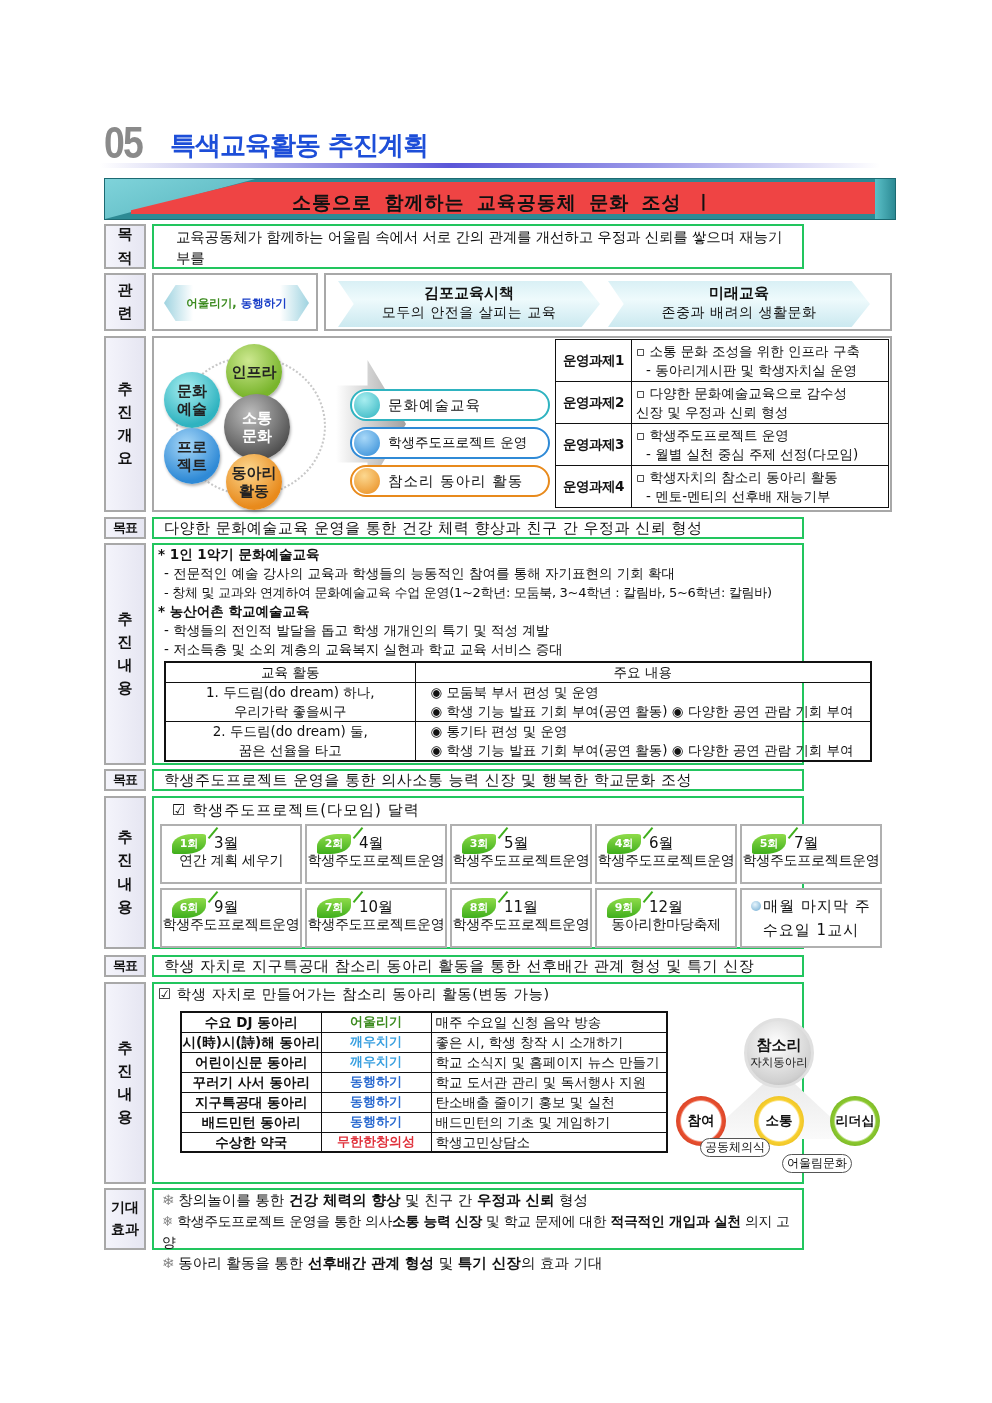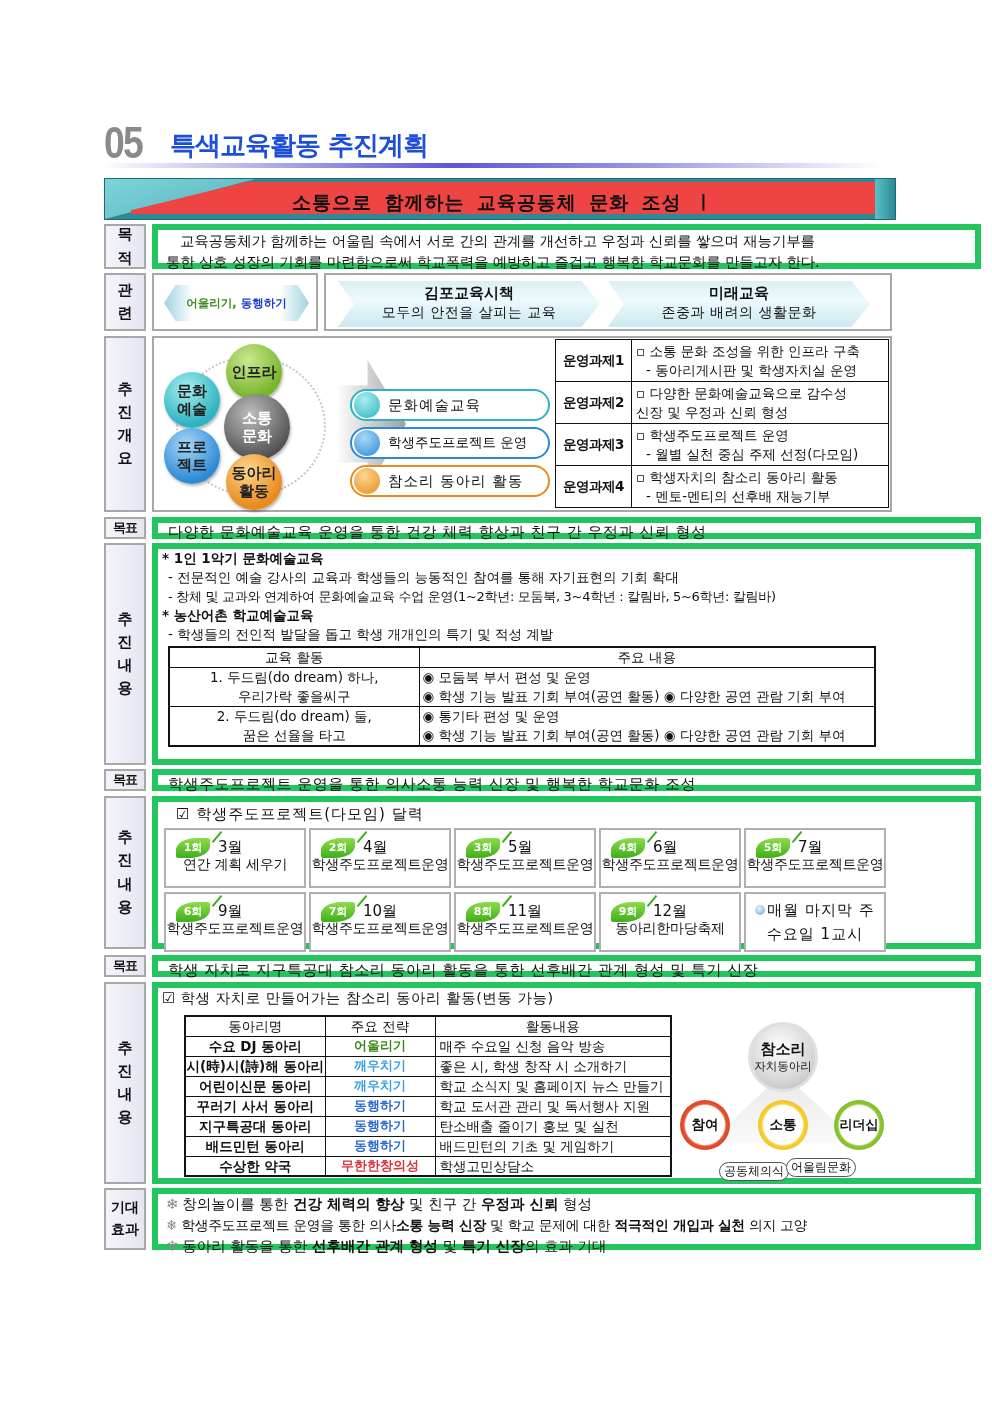--- a/index.html
+++ b/index.html
@@ -10,21 +10,21 @@
   .sec-title { left: 170px; top: 128px; font-size: 26px; font-weight: bold; color: #1d4ed8; letter-spacing: -1px; }
   .sec-line { left: 100px; top: 163px; width: 780px; height: 5px; background: linear-gradient(to right, #ffffff 0%, #d8d8f4 10%, #5a56d8 45%, #9a98e8 70%, #ffffff 100%); }
   
   .banner { left: 104px; top: 178px; width: 792px; height: 42px; background: #2d8a94; border: 1px solid #1c6a72; }
   .banner-tri { left: 0; top: 0; width: 100%; height: 100%; background: linear-gradient(160deg, #7fd3da 0%, #46a8b2 40%, #2c7f88 100%); clip-path: polygon(0 0, 19% 0, 0 100%); }
   .banner-inner { left: 26px; top: 3px; right: 20px; bottom: 5px; background: #ef4444; clip-path: polygon(15.5% 0, 100% 0, 100% 100%, 0 100%, 0 88%); font-family: Liberation Mono, monospace; }
   .banner-right { right: 0; top: 0; width: 20px; height: 100%; background: linear-gradient(to right, #5bc0c8, #2c8a94); }
   .banner-text { left: 0; right: 0; top: 8px; text-align: center; font-size: 19px; font-weight: bold; letter-spacing: 1px; }
   
   .lbl { position: absolute; left: 104px; width: 42px; background: linear-gradient(to right, #f4f4fb, #e6e6f2); border: 2px solid #a8a8a8; display: flex; align-items: center; justify-content: center; font-size: 15px; font-weight: bold; text-align: center; line-height: 1.55; }
-  .box { position: absolute; left: 152px; width: 829px; border: 6px solid #22c55e; background: #fff; }
+  .box { position: absolute; left: 152px; width: 652px; border: 2px solid #22c55e; background: #fff; }
   .goal-lbl { font-size: 13px; letter-spacing: -1px; }
   .goal-text { font-size: 15px; padding: 2px 10px; letter-spacing: 0.5px; }
   .purpose { font-size: 14.5px; line-height: 21px; padding: 1px 8px; letter-spacing: -0.2px; }
   
   .rel-left { position: absolute; left: 152px; top: 273px; width: 166px; height: 58px; border: 2px solid #a8a8a8; background: #fff; }
   .rel-badge { position: absolute; left: 10px; top: 10px; width: 145px; height: 36px; background: linear-gradient(to right, #9fd3e0 0%, #fff 20%, #fff 80%, #9fd3e0 100%); clip-path: polygon(8% 0, 92% 0, 100% 50%, 92% 100%, 8% 100%, 0 50%); display: flex; align-items: center; justify-content: center; font-size: 11.5px; font-weight: bold; }
   .rel-badge .g { color: #3b8a1e; }
   .rel-badge .b { color: #1a3fc8; }
   .rel-right { position: absolute; left: 324px; top: 273px; width: 568px; height: 58px; border: 2px solid #a8a8a8; background: #fff; }
   .chev { position: absolute; top: 6px; height: 46px; width: 262px; background: linear-gradient(#d9f0f5, #eefafc 40%, #cbe9f0); clip-path: polygon(0 0, 93% 0, 100% 50%, 93% 100%, 0 100%, 6% 50%); text-align: center; }
@@ -46,21 +46,21 @@
   .tasks td { border: 1.5px solid #111; font-size: 13.5px; height: 42px; }
   .tasks td.tname { width: 76px; text-align: center; font-weight: bold; font-size: 13.5px; letter-spacing: -0.5px; }
   .tasks td.tdesc { padding-left: 4px; line-height: 19px; font-size: 13.5px; }
   
   .c1 { font-size: 13.5px; line-height: 19px; padding: 0 4px; }
   .c1 .h { font-weight: bold; }
   .act { border-collapse: collapse; margin-left: 6px; width: 708px; margin-top: 2px; border: 2px solid #111; }
   .act td, .act th { border: 1px solid #111; font-size: 13.5px; font-weight: normal; line-height: 19px; }
   .act th { background: #fff; text-align: center; }
   .act td.a { text-align: center; width: 250px; }
-  .act td.b { padding-left: 3px; }
+  .act td.b { padding-left: 15px; }
   
   .cal-title { font-size: 15px; padding: 3px 0 0 18px; letter-spacing: 1px; }
   .cal-grid { position: absolute; left: 6px; top: 26px; }
   .cell { position: absolute; width: 142px; height: 60px; border: 2px solid #b0b0b0; background: #fff; text-align: center; }
   .leaf { position: absolute; left: 10px; top: 8px; width: 34px; height: 20px; background: linear-gradient(#8fdc4a, #3fae1c); border-radius: 60% 10% 60% 10%; color: #fff; font-size: 11px; font-weight: bold; line-height: 20px; }
   .leaf::after { content: ""; position: absolute; right: -8px; top: -8px; width: 2px; height: 14px; background: #3fae1c; transform: rotate(40deg); }
   .month { position: absolute; left: 52px; top: 8px; font-size: 15px; }
   .cdesc { position: absolute; left: 0; right: 0; top: 26px; font-size: 14px; letter-spacing: -0.3px; }
   .note { font-size: 15px; line-height: 24px; padding-top: 4px; letter-spacing: 1px; }
   .note .bul { display: inline-block; width: 10px; height: 10px; border-radius: 50%; background: radial-gradient(circle at 40% 35%, #e6f4fc, #6aa8d0); margin-right: 2px; }
@@ -223,20 +223,21 @@
       <div>내</div>
       <div>용</div>
     </div>
 </div>
 <div class="box c1" style="top:543px;height:222px;">
   <div class="h">* 1인 1악기 문화예술교육</div>
   <div style="padding-left:6px;">- 전문적인 예술 강사의 교육과 학생들의 능동적인 참여를 통해 자기표현의 기회 확대</div>
   <div style="padding-left:6px;font-size:13px;letter-spacing:-0.3px;">- 창체 및 교과와 연계하여 문화예술교육 수업 운영(1~2학년: 모둠북, 3~4학년 : 칼림바, 5~6학년: 칼림바)</div>
   <div class="h">* 농산어촌 학교예술교육</div>
   <div style="padding-left:6px;">- 학생들의 전인적 발달을 돕고 학생 개개인의 특기 및 적성 계발</div>
+  <div style="padding-left:6px;">- 저소득층 및 소외 계층의 교육복지 실현과 학교 교육 서비스 증대</div>
   <table class="act">
     <tbody>
         <tr>
           <th>교육 활동</th>
           <th>주요 내용</th>
         </tr>
     <tr>
       <td class="a">
             <div>1. 두드림(do dream) 하나,</div>
             <div>우리가락 좋을씨구</div>
@@ -334,25 +335,20 @@
       <div>추</div>
       <div>진</div>
       <div>내</div>
       <div>용</div>
     </div>
 </div>
 <div class="box" style="top:982px;height:202px;">
   <div class="club-title">☑ 학생 자치로 만들어가는 참소리 동아리 활동(변동 가능)</div>
   <table class="club">
     <tbody>
-        <tr>
-          <th>동아리명</th>
-          <th>주요 전략</th>
-          <th>활동내용</th>
-        </tr>
     <tr>
           <td class="n">수요 DJ 동아리</td>
           <td class="s" style="color:#3b8a1e;">어울리기</td>
           <td class="d">매주 수요일 신청 음악 방송</td>
         </tr>
     <tr>
           <td class="n">시(時)시(詩)해 동아리</td>
           <td class="s" style="color:#3aa0e0;">깨우치기</td>
           <td class="d">좋은 시, 학생 창작 시 소개하기</td>
         </tr>
@@ -386,21 +382,21 @@
 
   <div class="abs" style="left:520px;top:30px;width:210px;height:160px;">
     <div class="abs" style="left:30px;top:55px;width:150px;height:70px;background:linear-gradient(#e8e8e8,#fafafa);clip-path:polygon(50% 0,100% 100%,0 100%);"></div>
     <div class="circle" style="left:70px;top:4px;width:70px;height:70px;background:radial-gradient(circle at 45% 35%,#fff,#d0d0d0 70%,#a8a8a8);border:3px solid #e0e0e0;flex-direction:column;">
       <div style="font-size:15px;">참소리</div>
       <div style="font-size:11.5px;font-weight:normal;">자치동아리</div>
     </div>
     <div class="circle" style="left:2px;top:82px;width:50px;height:50px;background:radial-gradient(circle,#fff 55%,#e85030 60%,#b82810);font-size:13.5px;">참여</div>
     <div class="circle" style="left:80px;top:82px;width:50px;height:50px;background:radial-gradient(circle,#fff 55%,#f8d030 60%,#d8a810);font-size:13.5px;">소통</div>
     <div class="circle" style="left:156px;top:82px;width:50px;height:50px;background:radial-gradient(circle,#fff 55%,#8cc830 60%,#5a9a10);font-size:13px;">리더십</div>
-    <div class="tagp" style="left:26px;top:144px;margin-left:15px;">공동체의식</div>
+    <div class="tagp" style="left:26px;top:124px;">공동체의식</div>
     <div class="tagp" style="left:108px;top:140px;">어울림문화</div>
   </div>
 </div>
 
 <div class="lbl" style="top:1188px;height:62px;font-size:14px;">
   <div>
       <div>기대</div>
       <div>효과</div>
     </div>
 </div>

